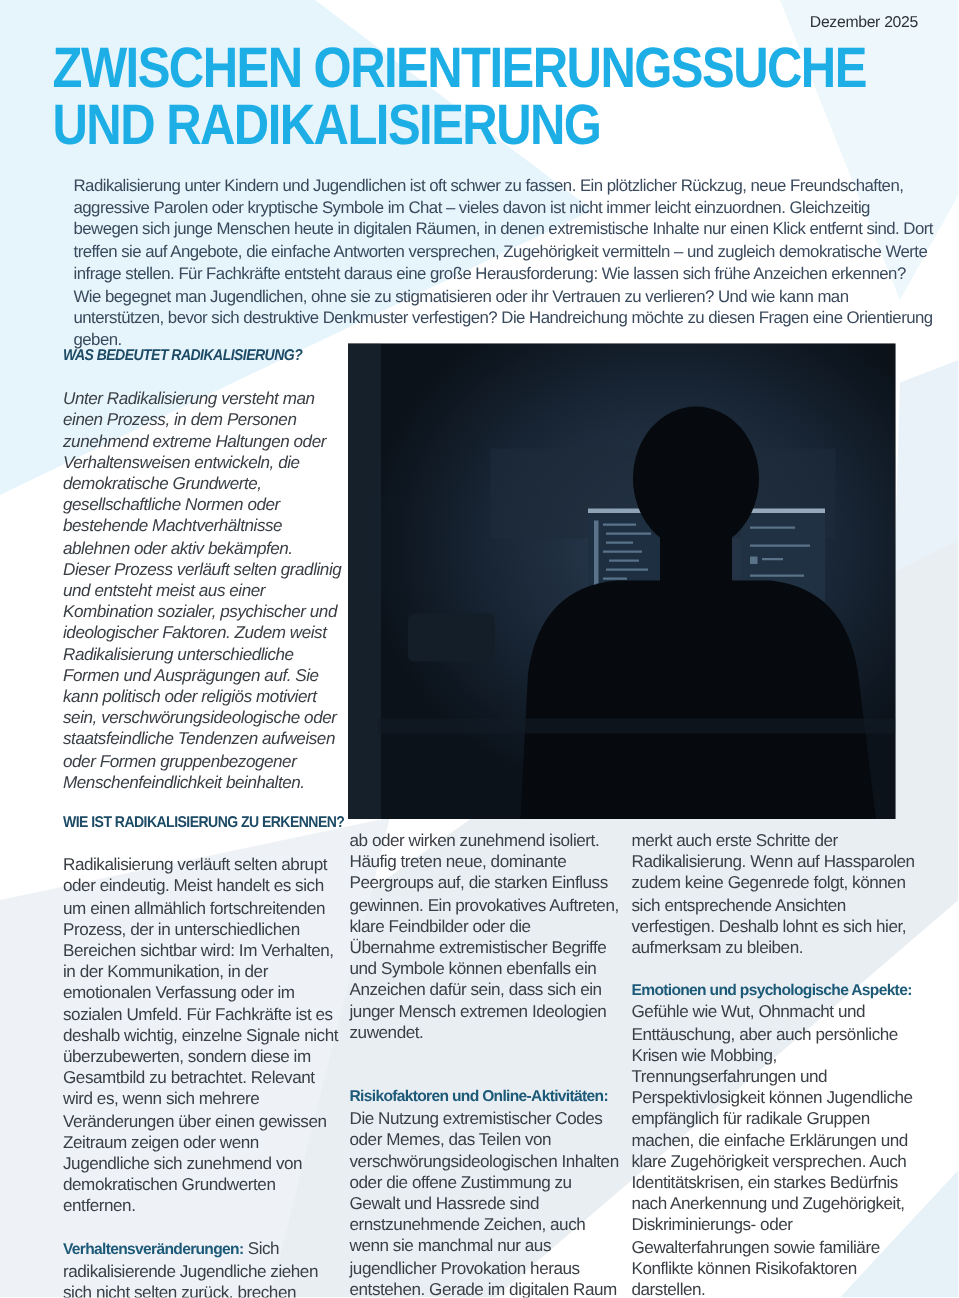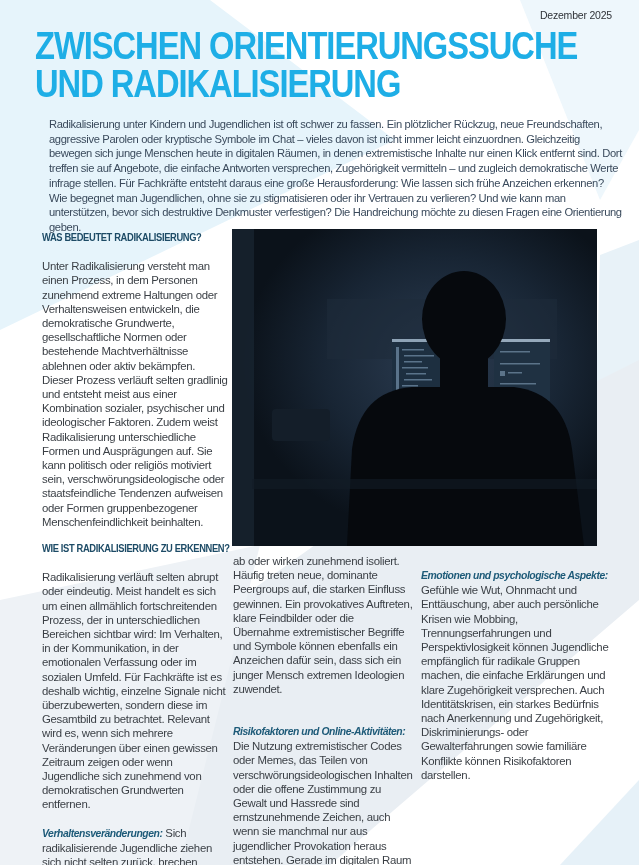--- a/index.html
+++ b/index.html
@@ -31,23 +31,23 @@
       position: absolute; left: 49px; top: 117px; width: 575px; margin: 0;
       font-size: 11.2px; line-height: 14.7px; color: #3a4a5c;
       letter-spacing: -0.35px;
     }
     .col { position: absolute; font-size: 11.4px; line-height: 14.2px; color: #3a3f45; letter-spacing: -0.3px; }
     .col p { margin: 0; }
     .h2 {
       font-weight: bold; color: #1d4b66; font-size: 10.4px; letter-spacing: -0.4px;
       margin: 0; transform: scaleX(0.9); transform-origin: left top; white-space: nowrap;
     }
-    .lead { font-weight: bold; color: #1d5a78; font-size: 10.4px; letter-spacing: -0.45px; font-style: italic; }
+    .lead { font-weight: bold; color: #1d5a78; font-size: 10.4px; letter-spacing: -0.45px; }
 
-    #col1a { left: 42px; top: 231px; width: 186px; }
+    #col1a { left: 42px; top: 231px; width: 186px; font-style: italic; }
     #col1a .h2 { margin-bottom: 14px; }
     #col1b { left: 42px; top: 542px; width: 186px; }
     #col1b .h2 { margin-bottom: 14px; }
     #col1b .gap { height: 14px; }
     #col2 { left: 233px; top: 554px; width: 180px; }
     #col2 .gap { height: 28px; }
     #col3 { left: 421px; top: 554px; width: 190px; }
     #col3 .gap { height: 14px; }
 
     .photo {
@@ -138,16 +138,17 @@
     <p><span class="lead">Verhaltensveränderungen:</span><span> Sich radikalisierende Jugendliche ziehen sich nicht selten zurück, brechen Kontakte</span></p>
   </div>
 
   <div class="col" id="col2">
     <p>ab oder wirken zunehmend isoliert. Häufig treten neue, dominante Peergroups auf, die starken Einfluss gewinnen. Ein provokatives Auftreten, klare Feindbilder oder die Übernahme extremistischer Begriffe und Symbole können ebenfalls ein Anzeichen dafür sein, dass sich ein junger Mensch extremen Ideologien zuwendet.</p>
     <div class="gap"></div>
     <p><span class="lead">Risikofaktoren und Online-Aktivitäten:</span><span> Die Nutzung extremistischer Codes oder Memes, das Teilen von verschwörungsideologischen Inhalten oder die offene Zustimmung zu Gewalt und Hassrede sind ernstzunehmende Zeichen, auch wenn sie manchmal nur aus jugendlicher Provokation heraus entstehen. Gerade im digitalen Raum vollziehen sich allerdings oft unbe-</span></p>
   </div>
 
   <div class="col" id="col3">
+    <p>merkt auch erste Schritte der Radikalisierung. Wenn auf Hassparolen zudem keine Gegenrede folgt, können sich entsprechende Ansichten verfestigen. Deshalb lohnt es sich hier, aufmerksam zu bleiben.</p>
     <div class="gap"></div>
     <p><span class="lead">Emotionen und psychologische Aspekte:</span><span> Gefühle wie Wut, Ohnmacht und Enttäuschung, aber auch persönliche Krisen wie Mobbing, Trennungserfahrungen und Perspektivlosigkeit können Jugendliche empfänglich für radikale Gruppen machen, die einfache Erklärungen und klare Zugehörigkeit versprechen. Auch Identitätskrisen, ein starkes Bedürfnis nach Anerkennung und Zugehörigkeit, Diskriminierungs- oder Gewalterfahrungen sowie familiäre Konflikte können Risikofaktoren darstellen.</span></p>
   </div>
 </div>
 
 </body></html>

